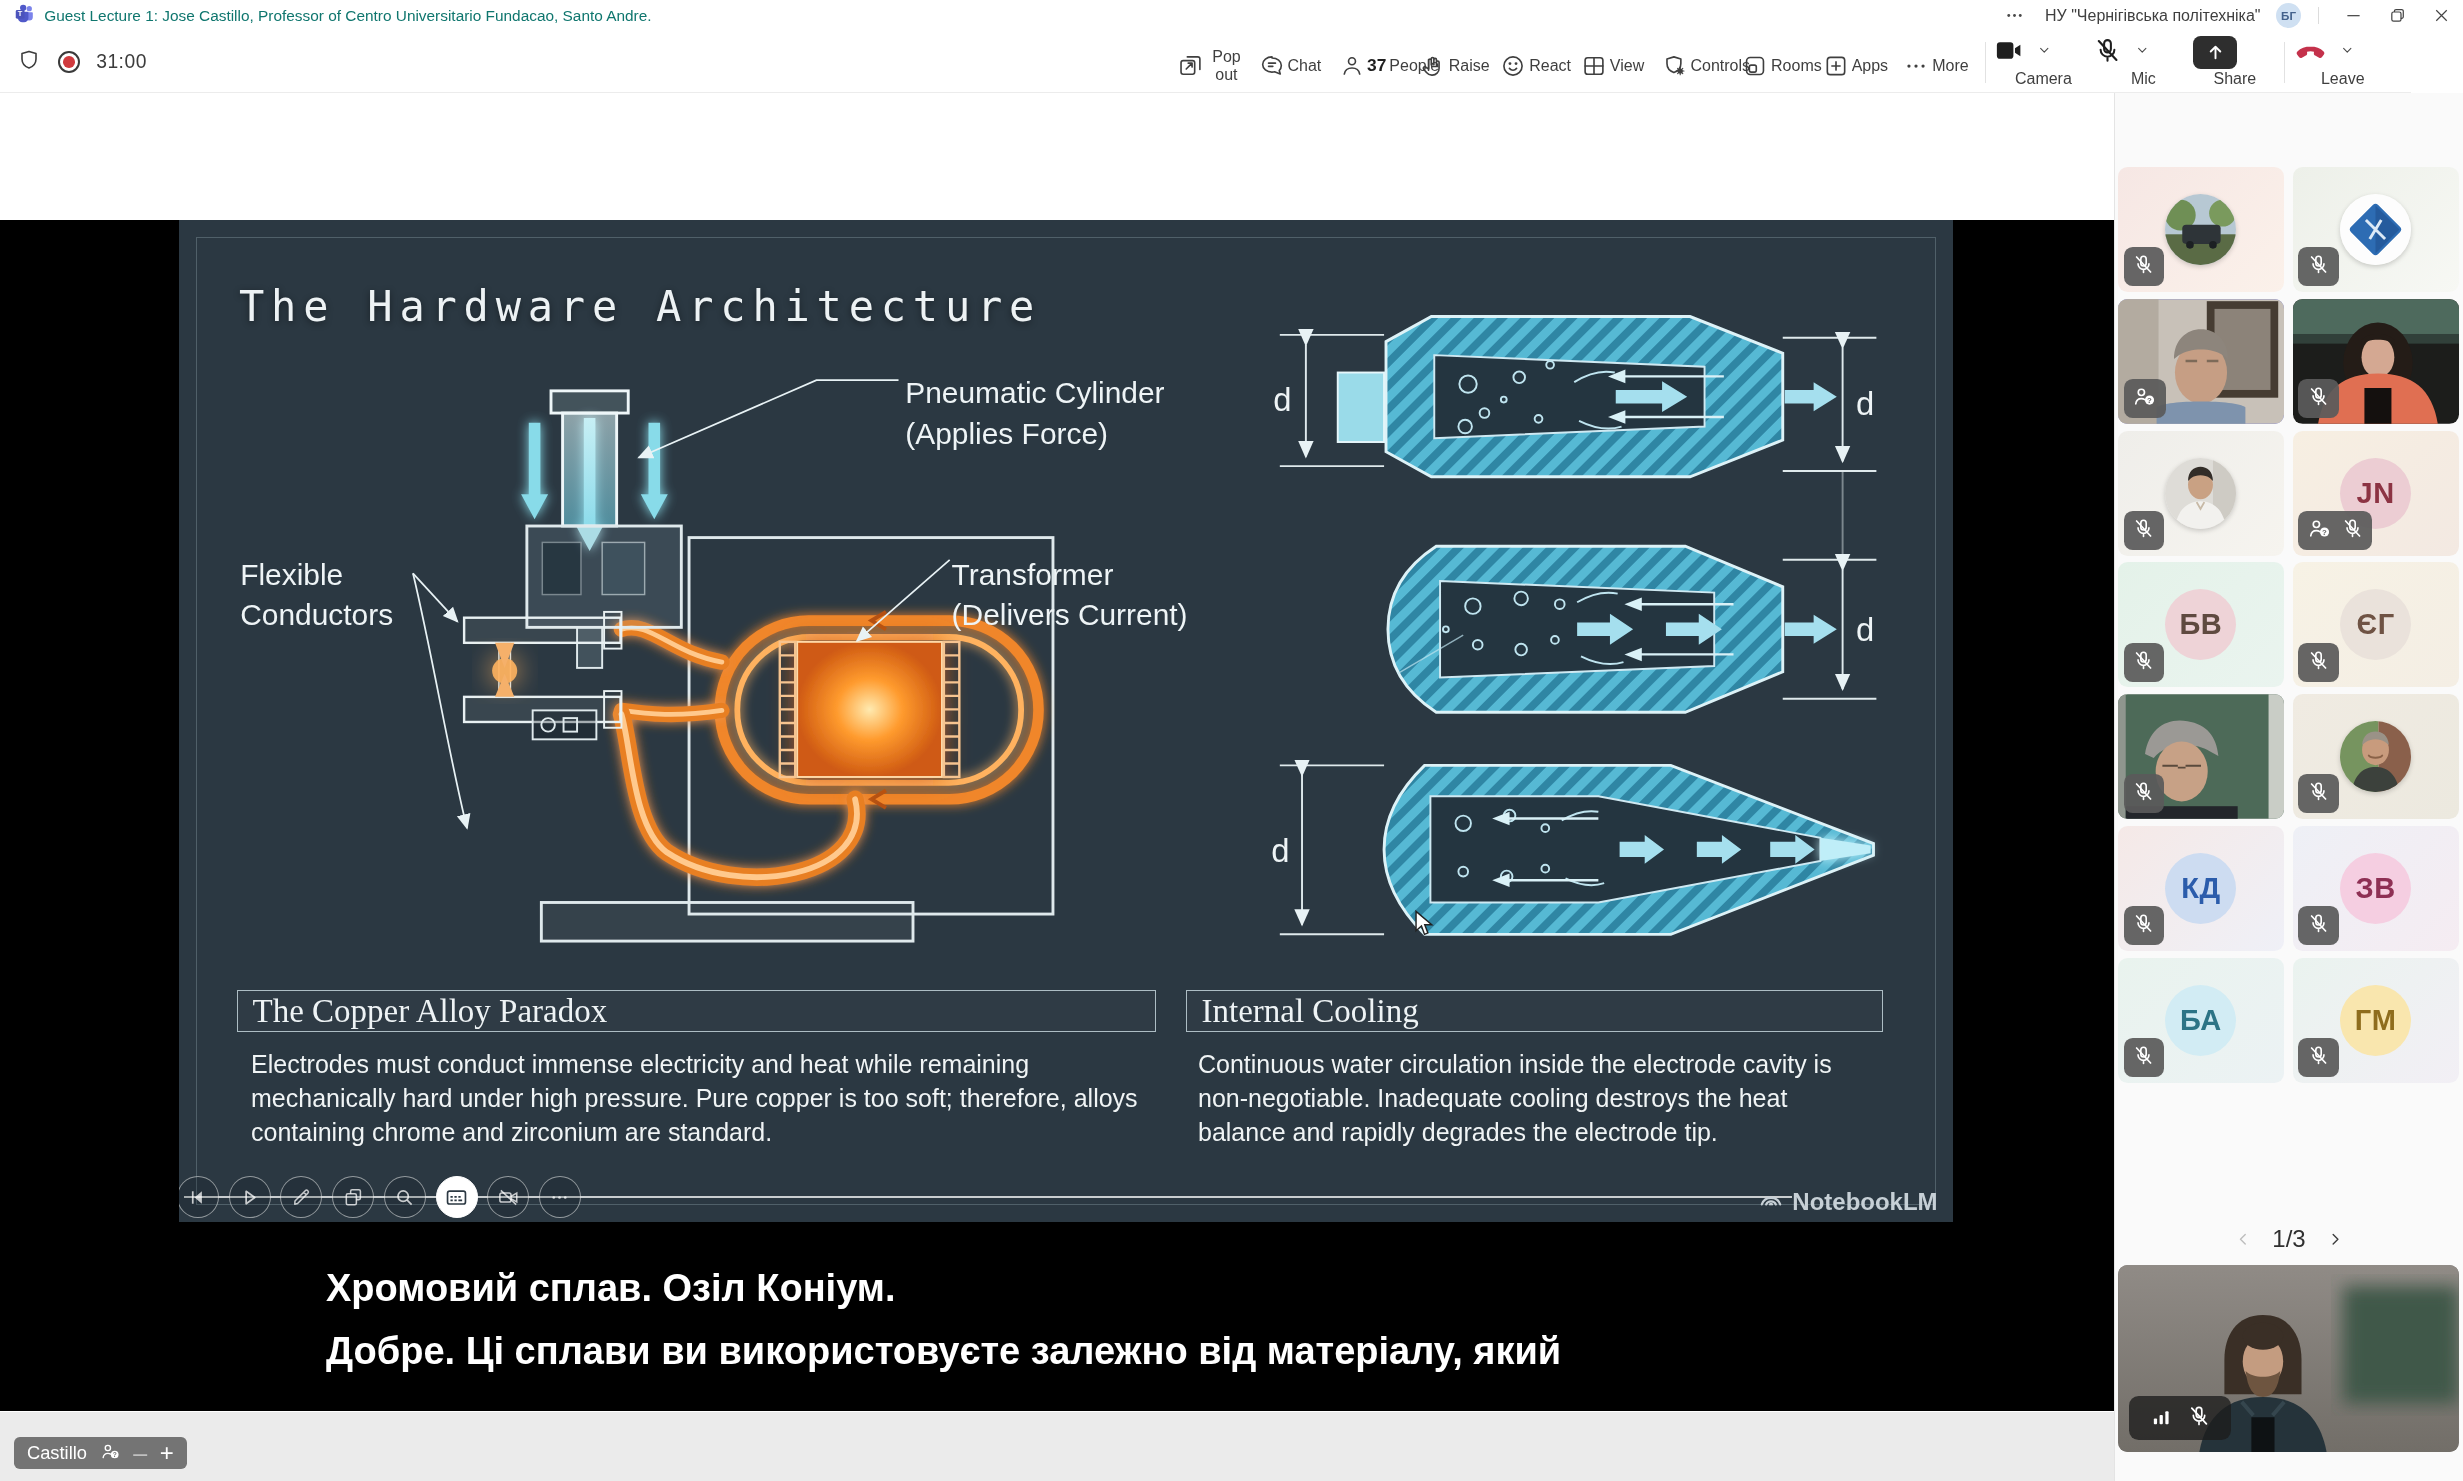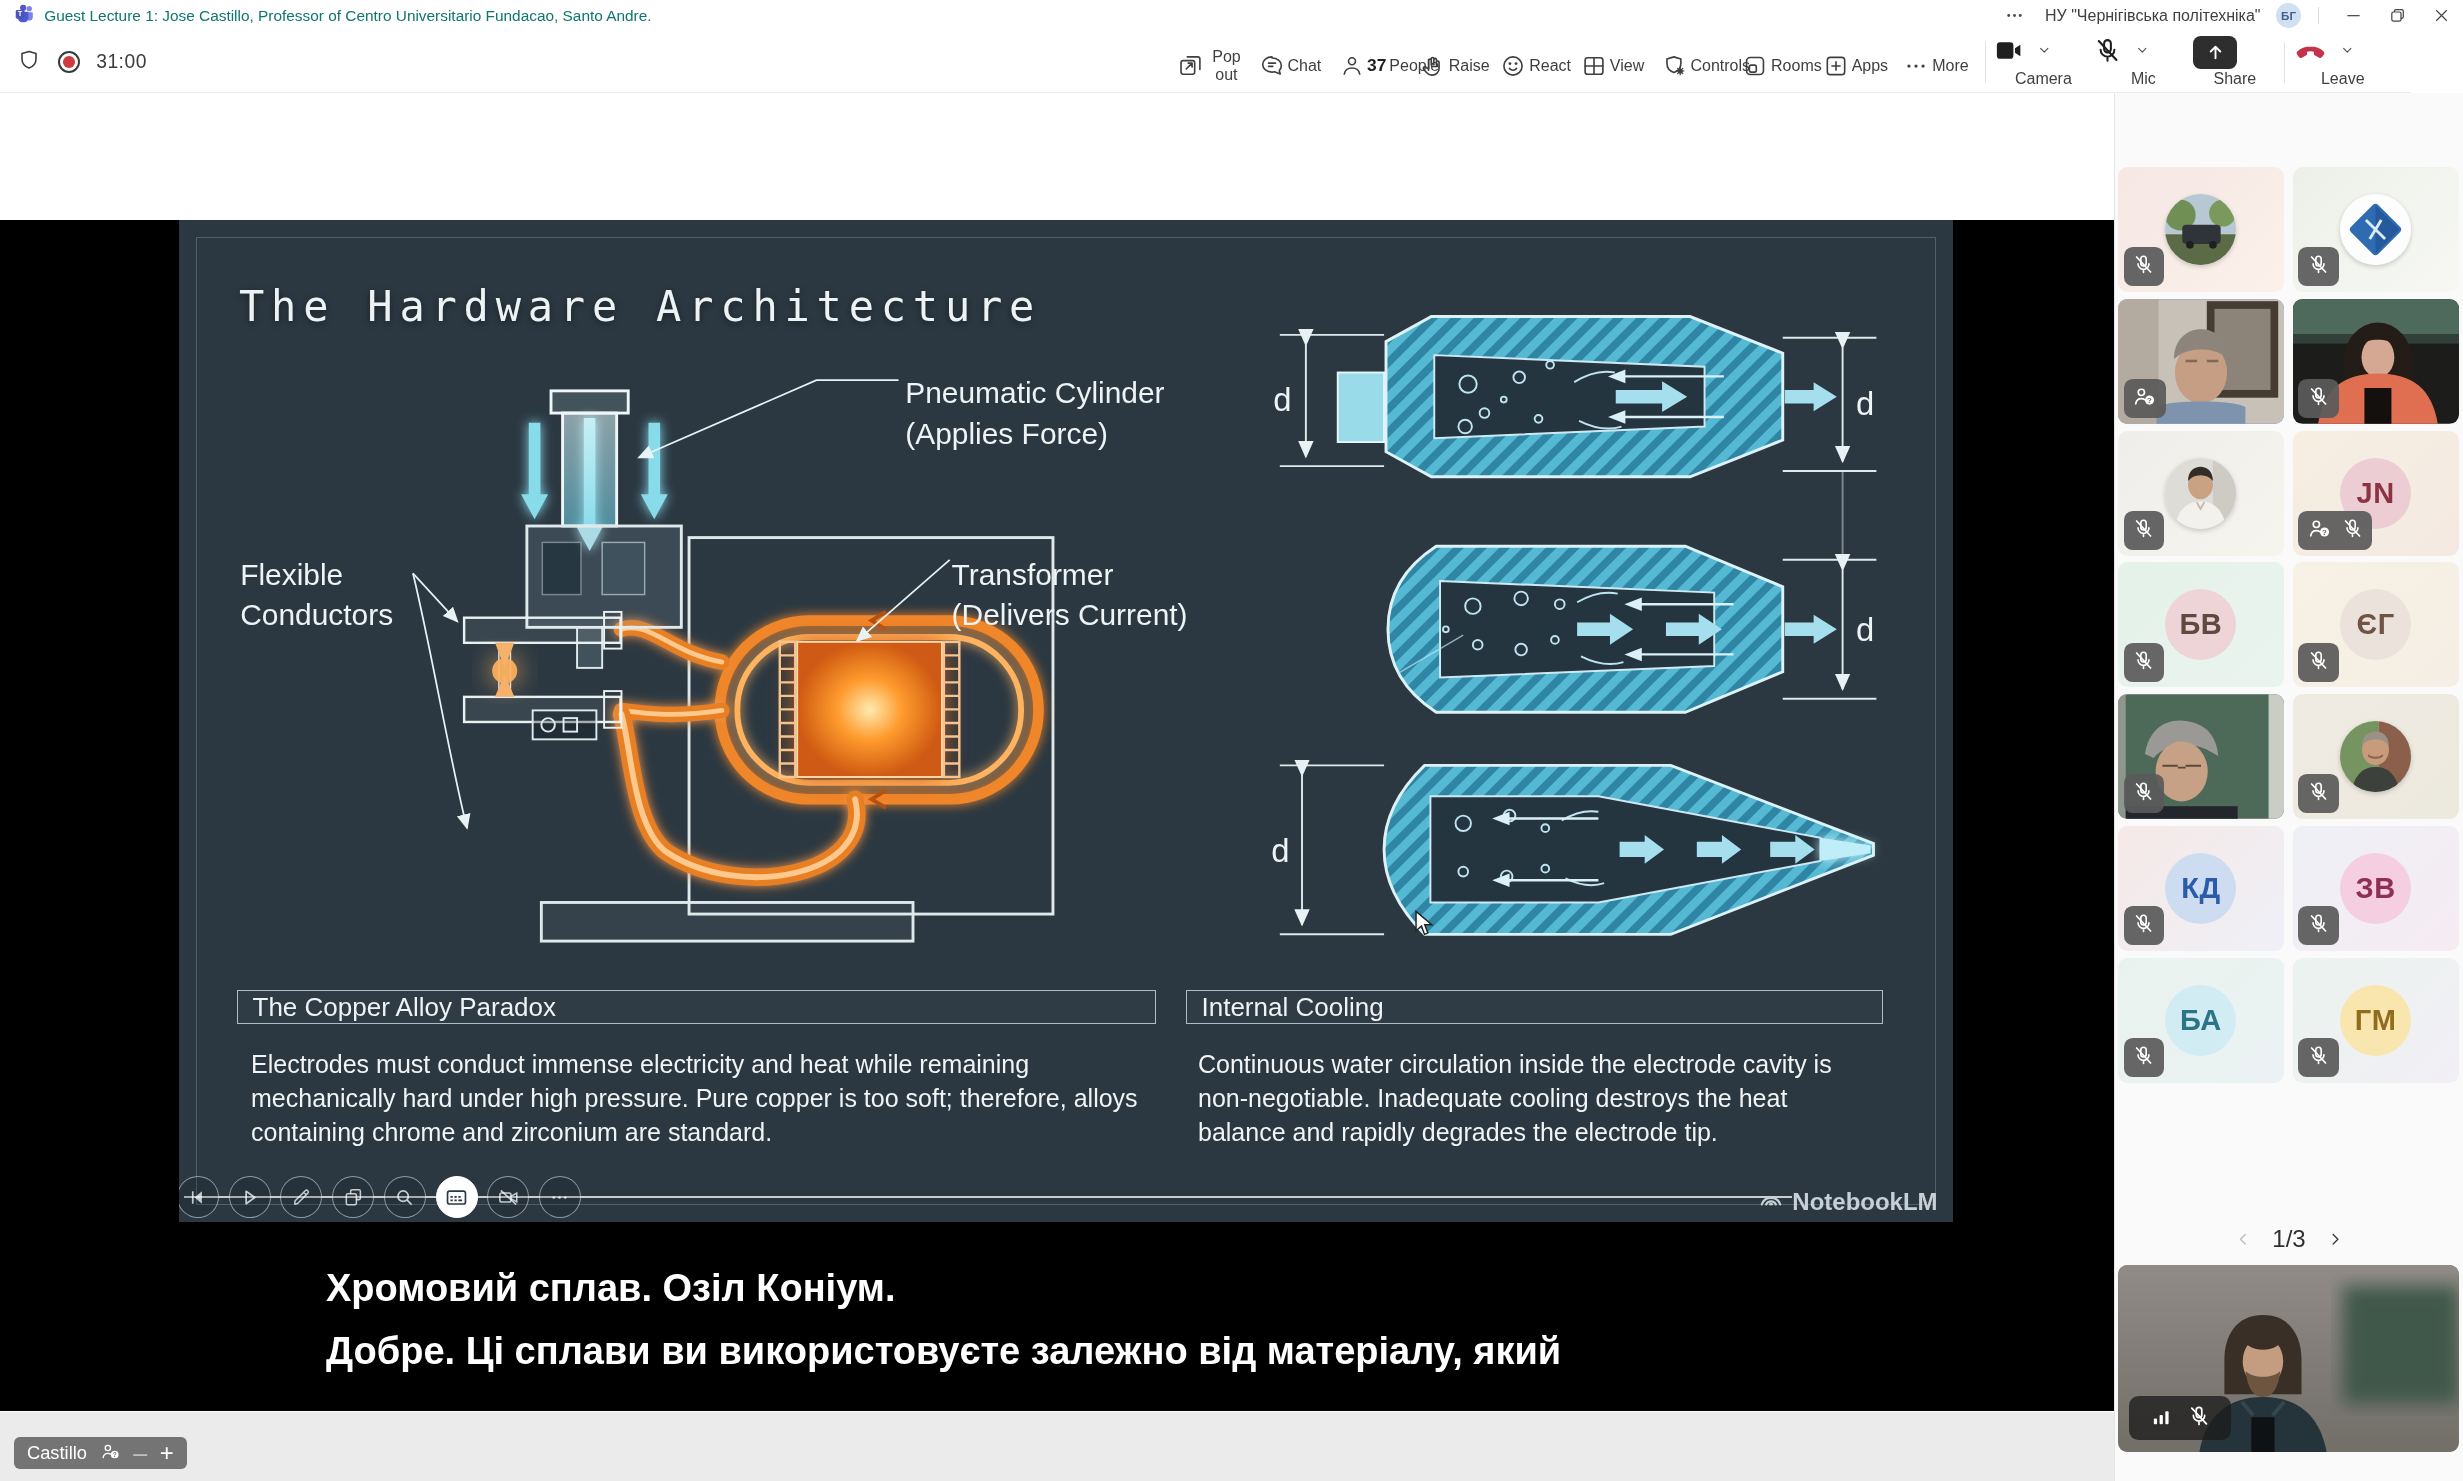--- a/index.html
+++ b/index.html
@@ -33,21 +33,21 @@
   .sharebox{width:44px;height:33px;border-radius:7.7px;background:#2e2e2e;display:flex;align-items:center;justify-content:center}
   .devbtn.share{width:83px}
 
   
   .stage-black{position:absolute;left:0;top:220px;width:2114px;height:1191px;background:#000}
   .stage-bottom{position:absolute;left:0;top:1412px;width:2114px;height:70px;background:#ebebeb}
   .slide{position:absolute;left:179px;top:0;width:1774px;height:1002px;background:#2b3842;overflow:hidden}
   .frame{position:absolute;inset:17.4px;border:1px solid rgba(175,200,210,.28);pointer-events:none}
   .slide-title{position:absolute;left:60px;top:62px;font-family:"DejaVu Sans Mono",monospace;font-size:42px;letter-spacing:6.8px;color:#edf2f4;text-shadow:0 1.9px 7.7px rgba(0,0,0,.45);white-space:nowrap}
   .diagram{position:absolute;inset:0;width:1774px;height:1002px}
-  .callout{position:absolute;height:34px;border:1.9px solid rgba(205,222,228,.8);display:flex;align-items:center;padding:0 14.5px;font-family:Liberation Sans, sans-serif;font-size:26px;color:#eef3f5;background:rgba(255,255,255,.02)}
+  .callout{position:absolute;height:42px;border:1.9px solid rgba(205,222,228,.8);display:flex;align-items:center;padding:0 14.5px;font-family:Liberation Serif, serif;font-size:33px;color:#eef3f5;background:rgba(255,255,255,.02)}
   .c1{left:58px;top:770px;width:919px}
   .c2{left:1007px;top:770px;width:697px}
   .cbody{position:absolute;font-size:25px;line-height:1.35;color:#f0f4f5;font-weight:500}
   .b1{left:72px;top:828px;width:912px}
   .b2{left:1019px;top:828px;width:676px}
   .seek{position:absolute;left:4.8px;top:976px;width:1608px;height:1.9px;background:rgba(255,255,255,.75)}
   .player{position:absolute;left:-1.9px;top:956px;display:flex;gap:9.7px;align-items:center}
   .pbtn{width:42px;height:42px;border-radius:50%;border:1.4px solid rgba(255,255,255,.5);background:rgba(12,22,28,.18);display:flex;align-items:center;justify-content:center;color:rgba(255,255,255,.75);cursor:pointer}
   .pbtn.active{background:#fff;color:#2b3842;border-color:#fff}
   .watermark{position:absolute;right:15.4px;top:966px;display:flex;align-items:center;gap:8.7px;color:#c7d0d6;font-size:24px;font-weight:700}

